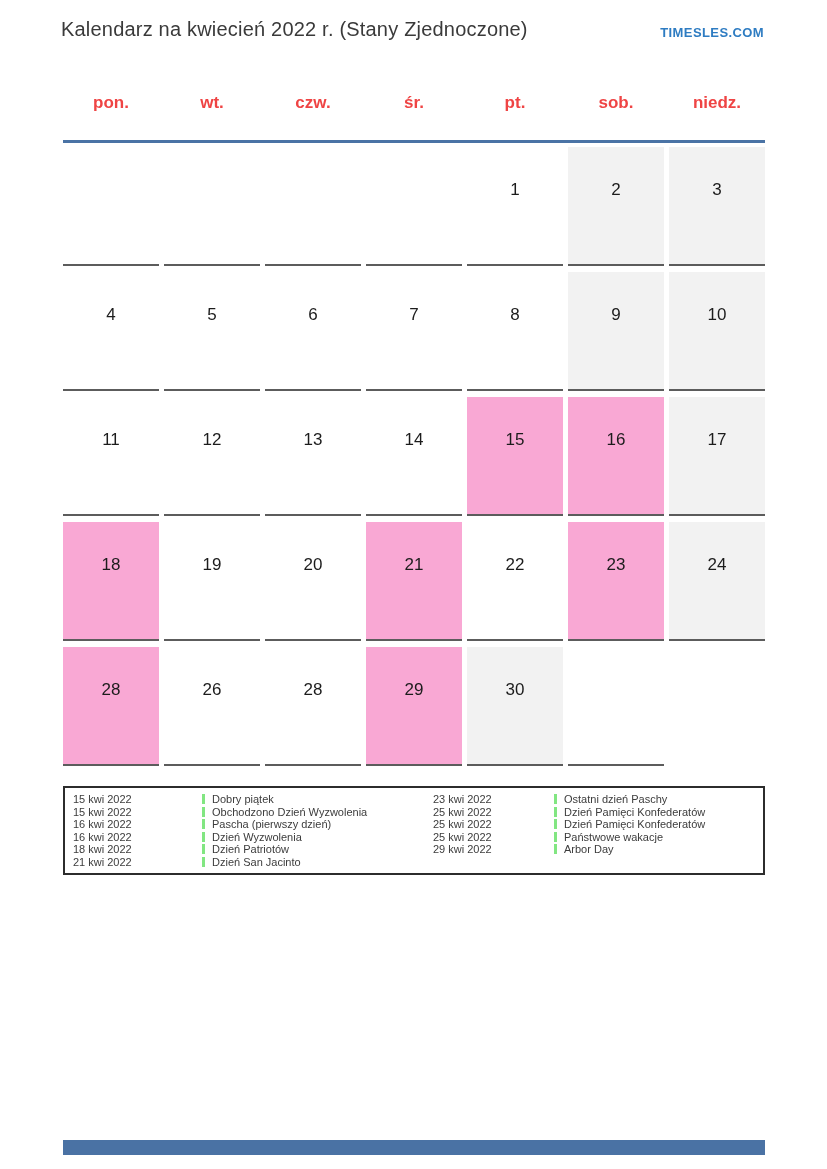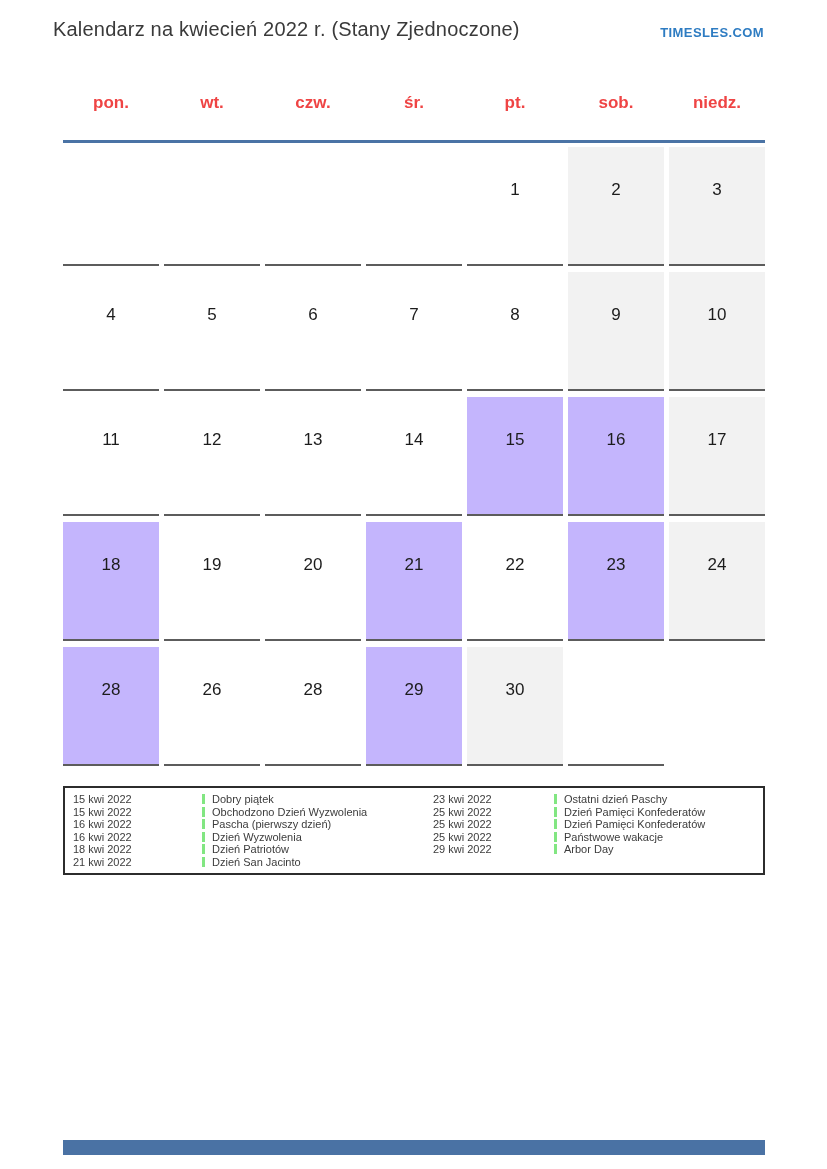--- a/index.html
+++ b/index.html
@@ -6,21 +6,21 @@
   html, body {
     width: 827px; height: 1169px;
     background: #ffffff;
     font-family: "Liberation Sans", sans-serif;
     position: relative;
     overflow: hidden;
   }
   .page { position: absolute; inset: 0; }
 
   .page-title {
-    position: absolute; left: 53px; top: 18px;
+    position: absolute; left: 61px; top: 18px;
     font-size: 20px; font-weight: 500; color: #3a3a3a;
     letter-spacing: 0.2px;
   }
   .site-link {
     position: absolute; right: 63px; top: 25px;
     font-size: 13px; font-weight: 600; color: #2e7cc2;
     letter-spacing: 0.4px; text-decoration: none; cursor: pointer;
   }
 
   .calendar { position: absolute; left: 63px; top: 88px; width: 702px; }
@@ -41,21 +41,21 @@
   }
   .cell {
     height: 119px;
     padding-top: 33px;
     border-bottom: 2px solid #5c5c5c;
     text-align: center;
     font-size: 17px; color: #1c1c1c;
     background: #ffffff;
   }
   .cell.weekend { background: #f2f2f2; }
-  .cell.holiday { background: #c4b5fd; }
+  .cell.holiday { background: #f9a8d4; }
   .cell.empty   { background: #ffffff; }
 
   .legend {
     position: absolute; left: 63px; top: 786px; width: 702px; height: 89px;
     border: 2px solid #2c2c2c;
     padding: 5px 7px 16px 7px;
     font-size: 11px; color: #3c3c3c;
   }
   .legend-row {
     display: grid;

